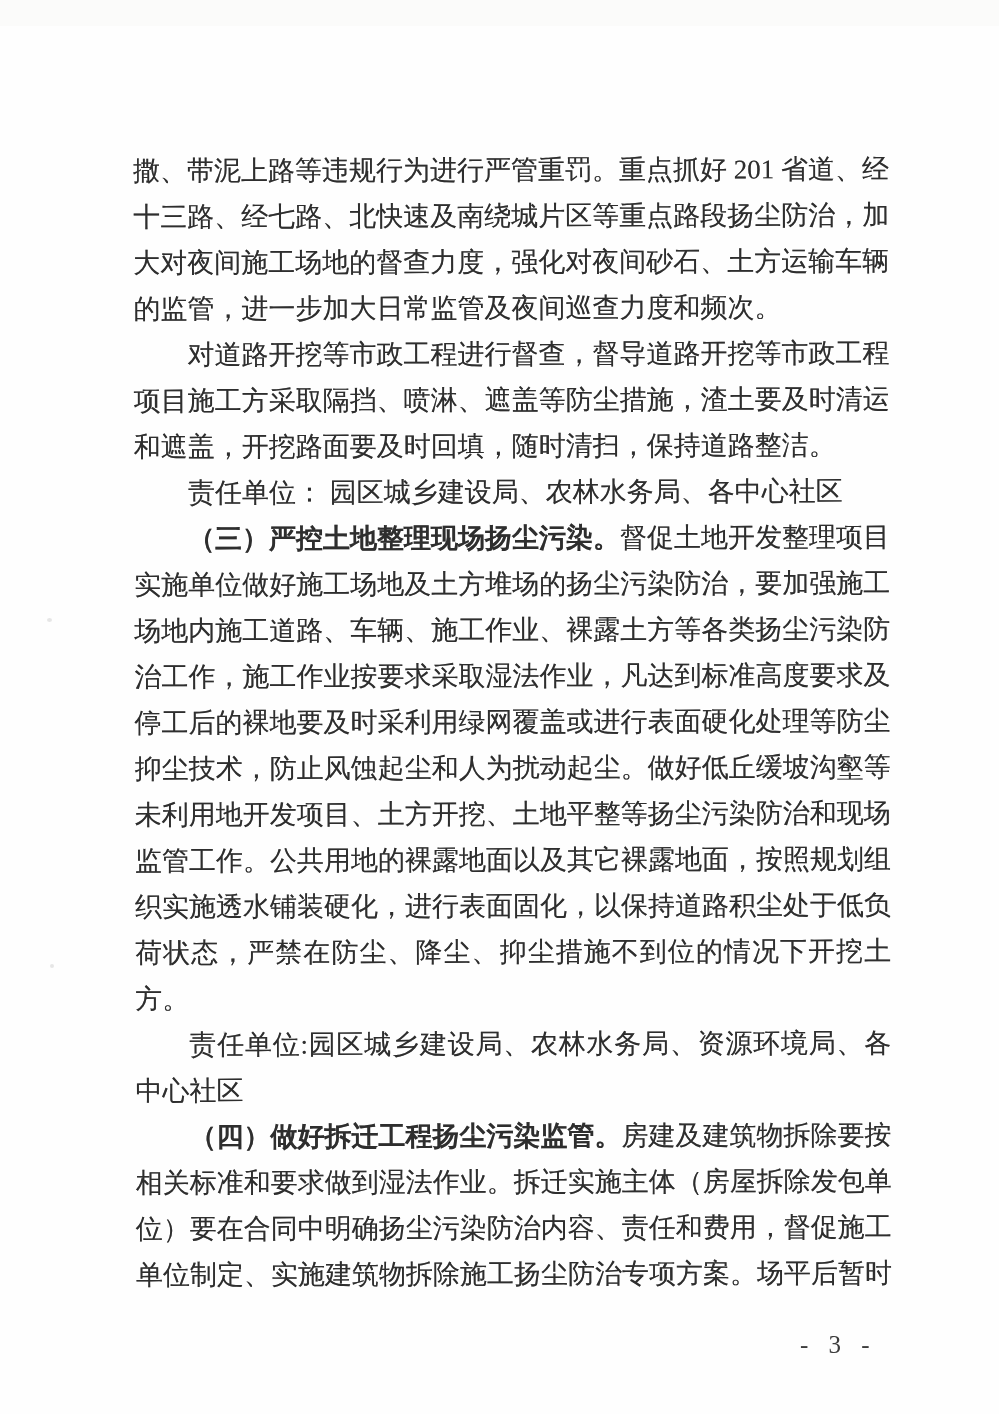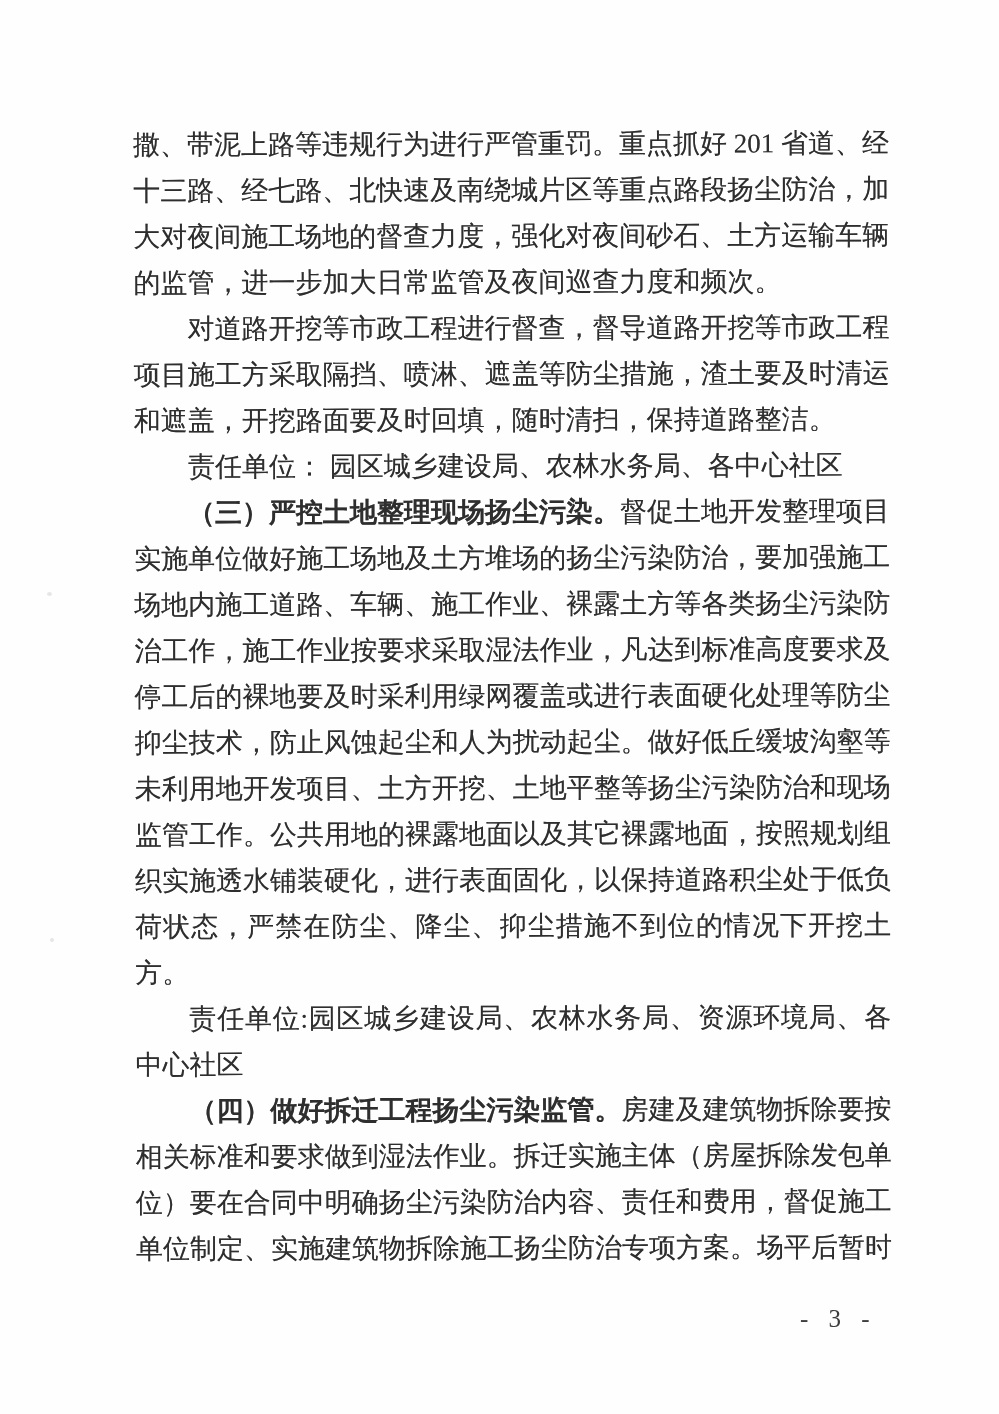--- a/index.html
+++ b/index.html
@@ -8,20 +8,21 @@
     height: 1414px;
     position: relative;
     background: #fbfbfa;
     font-family: "Liberation Serif", "DejaVu Serif", serif;
     overflow: hidden;
   }
   .page {
     position: absolute;
     inset: 0;
     background: #fefefe;
+    margin-top: 26px;
   }
   .content {
     position: absolute;
     left: 133px;
     top: 122px;
     width: 756px;
     color: #2e2e2e;
     font-size: 27px;
     line-height: 46px;
     text-align: justify;

